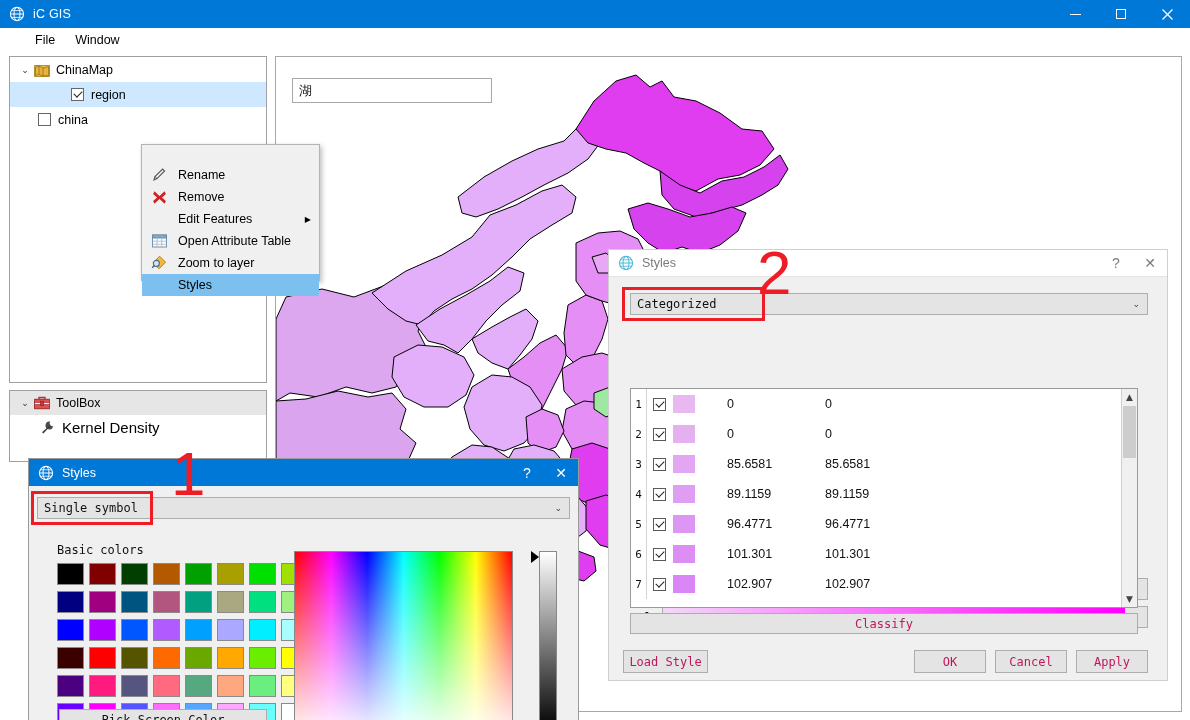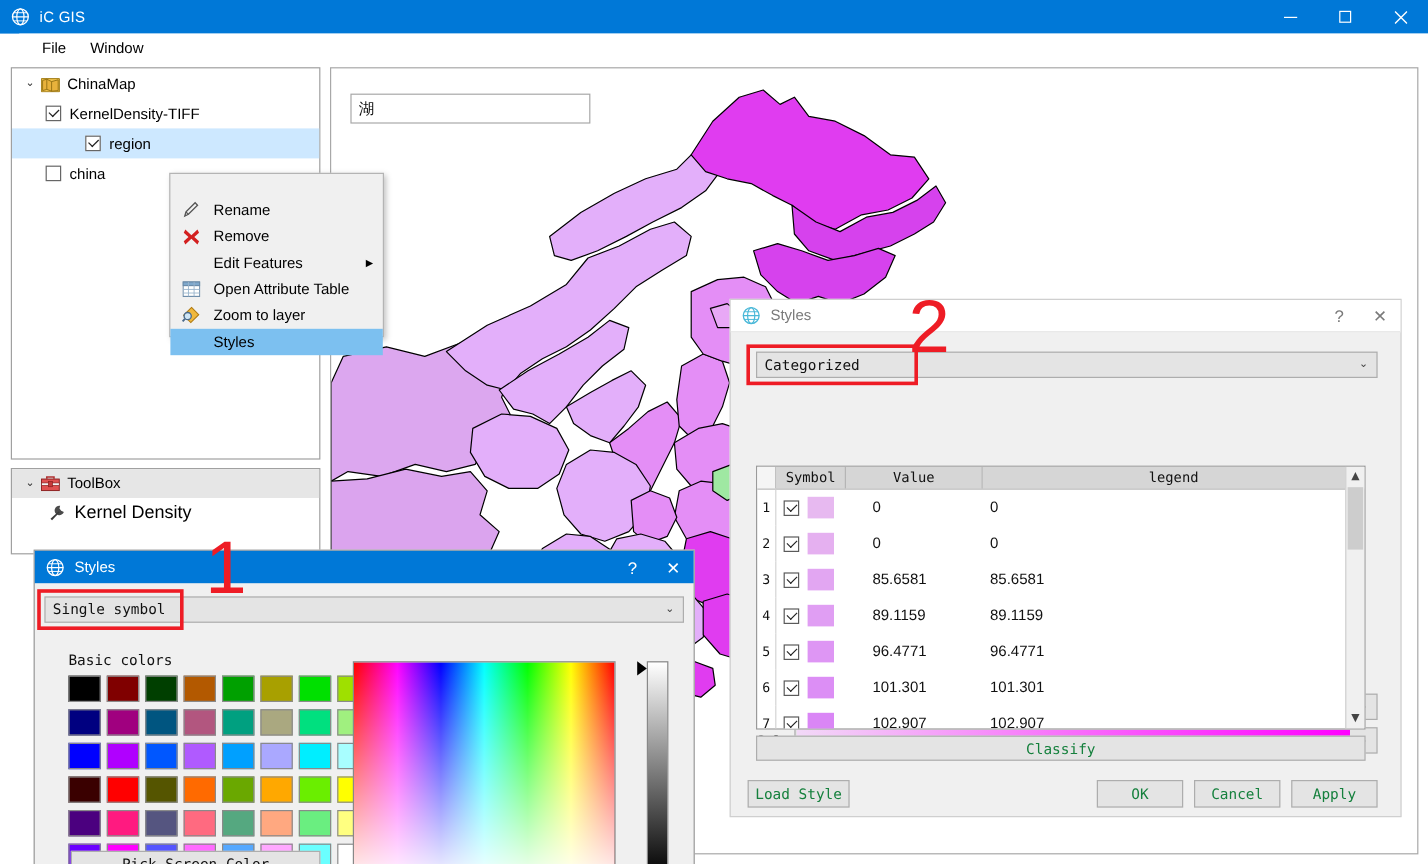--- a/index.html
+++ b/index.html
@@ -156,21 +156,21 @@
   .sym-color { width:22px; height:18px; }
   .td-val { width:98px; padding-left:6px; }
   .td-leg { flex:1 1 auto; padding-left:6px; }
   .vsb { position:absolute; right:0; top:0; width:16px; height:100%; background:#f0f0f0; border-left:1px solid #cfcfcf;}
   .vsb .arw { height:16px; display:flex;align-items:center;justify-content:center;font-size:9px;color:#444;
               font-family:"DejaVu Sans", sans-serif;}
   .vsb .thumb { position:absolute; left:1px; right:1px; top:17px; height:52px; background:#cdcdcd;}
   .flatbtn {
     background:#e4e4e4; border:1px solid #adadad;
     display:flex; align-items:center; justify-content:center;
-    font-family:"DejaVu Sans Mono", monospace; font-size:12px; color:#15803d;
+    font-family:"DejaVu Sans Mono", monospace; font-size:12px; color:#be185d;
   }
 </style>
 </head>
 <body>
 
 <div id="app">
 
   <div class="titlebar">
     <svg class="tb-icon" viewBox="0 0 16 16">
       <circle cx="8" cy="8" r="6.6" fill="none" stroke="#ffffff" stroke-width="1.1"></circle>
@@ -306,24 +306,20 @@
     <div class="tree-row">
       <span class="chev">⌄</span>
       <svg class="grp-icon" viewBox="0 0 16 14">
         <path d="M0.5 2.5 L0.5 13.5 L15.5 13.5 L15.5 2.5 Z" fill="#f0c24b" stroke="#a07a14" stroke-width=".8"></path>
         <path d="M1.5 4 L5 3 L9 5 L14.5 3.5 L14.5 12.5 L9 13 L5 11.5 L1.5 12.5 Z" fill="#e8b23c" stroke="#8a6a10" stroke-width=".7"></path>
         <path d="M5 3 L5 11.5 M9 5 L9 13" stroke="#8a6a10" stroke-width=".7" fill="none"></path>
       </svg>
       <span>ChinaMap</span>
     </div>
 
-    <div class="tree-row">
-      <span class="cbox checked"></span>
-      <span>KernelDensity-TIFF</span>
-    </div>
     <div class="tree-row sel">
       <span class="cbox checked"></span>
       <span>region</span>
     </div>
     <div class="tree-row">
       <span class="cbox"></span>
       <span>china</span>
     </div>
   </div>
 
@@ -428,26 +424,20 @@
       <span class="arw">⌄</span>
     </div>
 
     <span class="row-lbl" style="position:absolute; left:21px; top:361px;">Color</span>
     <div class="grad-combo" style="position:absolute; left:53px; top:356px; width:486px;">
       <span class="grad-fill"></span>
       <span class="arw" style="position:absolute;right:7px;font-size:9px;color:#444;font-family:'DejaVu Sans',sans-serif;">⌄</span>
     </div>
 
     <div class="tbl-wrap">
-      <div class="tbl-head">
-        <div class="th corner" style="width:16px"></div>
-        <div class="th" style="width:58px">Symbol</div>
-        <div class="th" style="width:114px">Value</div>
-        <div class="th" style="flex:1 1 auto; border-right:none">legend</div>
-      </div>
       <div style="position:relative; width:491px;">
         <div class="trow">
           <span class="td-idx">1</span>
           <span class="td-sym">
             <span class="sym-chk"></span>
             <span class="sym-color" style="background:#e7b9f0"></span>
           </span>
           <span class="td-val">0</span>
           <span class="td-leg">0</span>
         </div>

